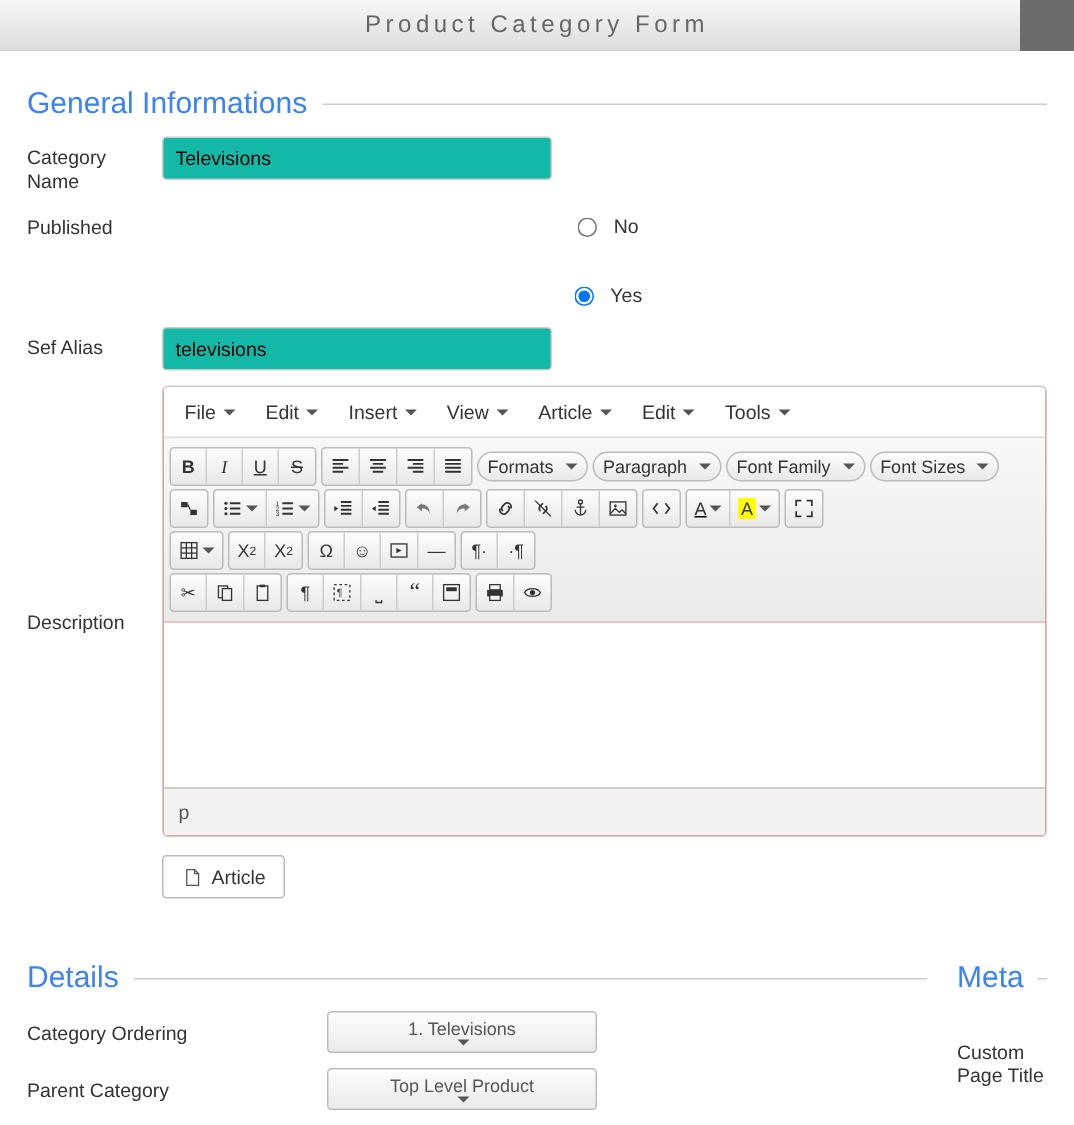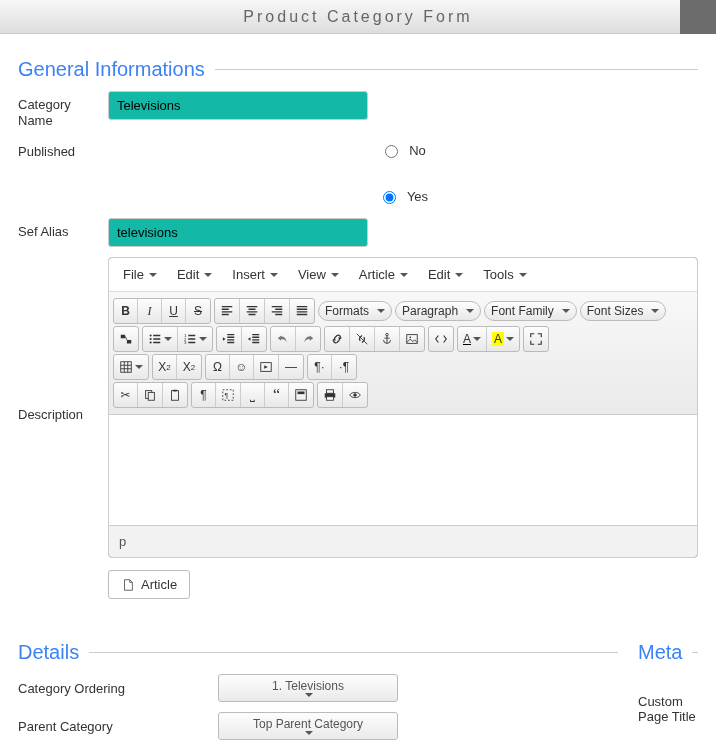--- a/index.html
+++ b/index.html
@@ -532,21 +532,21 @@
           <div class="dlbl">Category Ordering</div>
           <div class="select">
             <span>1. Televisions</span>
               <span class="caret"></span>
           </div>
         </div>
 
         <div class="drow">
           <div class="dlbl">Parent Category</div>
           <div class="select">
-            <span>Top Parent Category</span>
+            <span>Top Level Product</span>
               <span class="caret"></span>
           </div>
         </div>
 
         <div class="drow">
           <input class="smallinput" type="text" value="1" style="">
         </div>
       </fieldset>
     </div>
 

